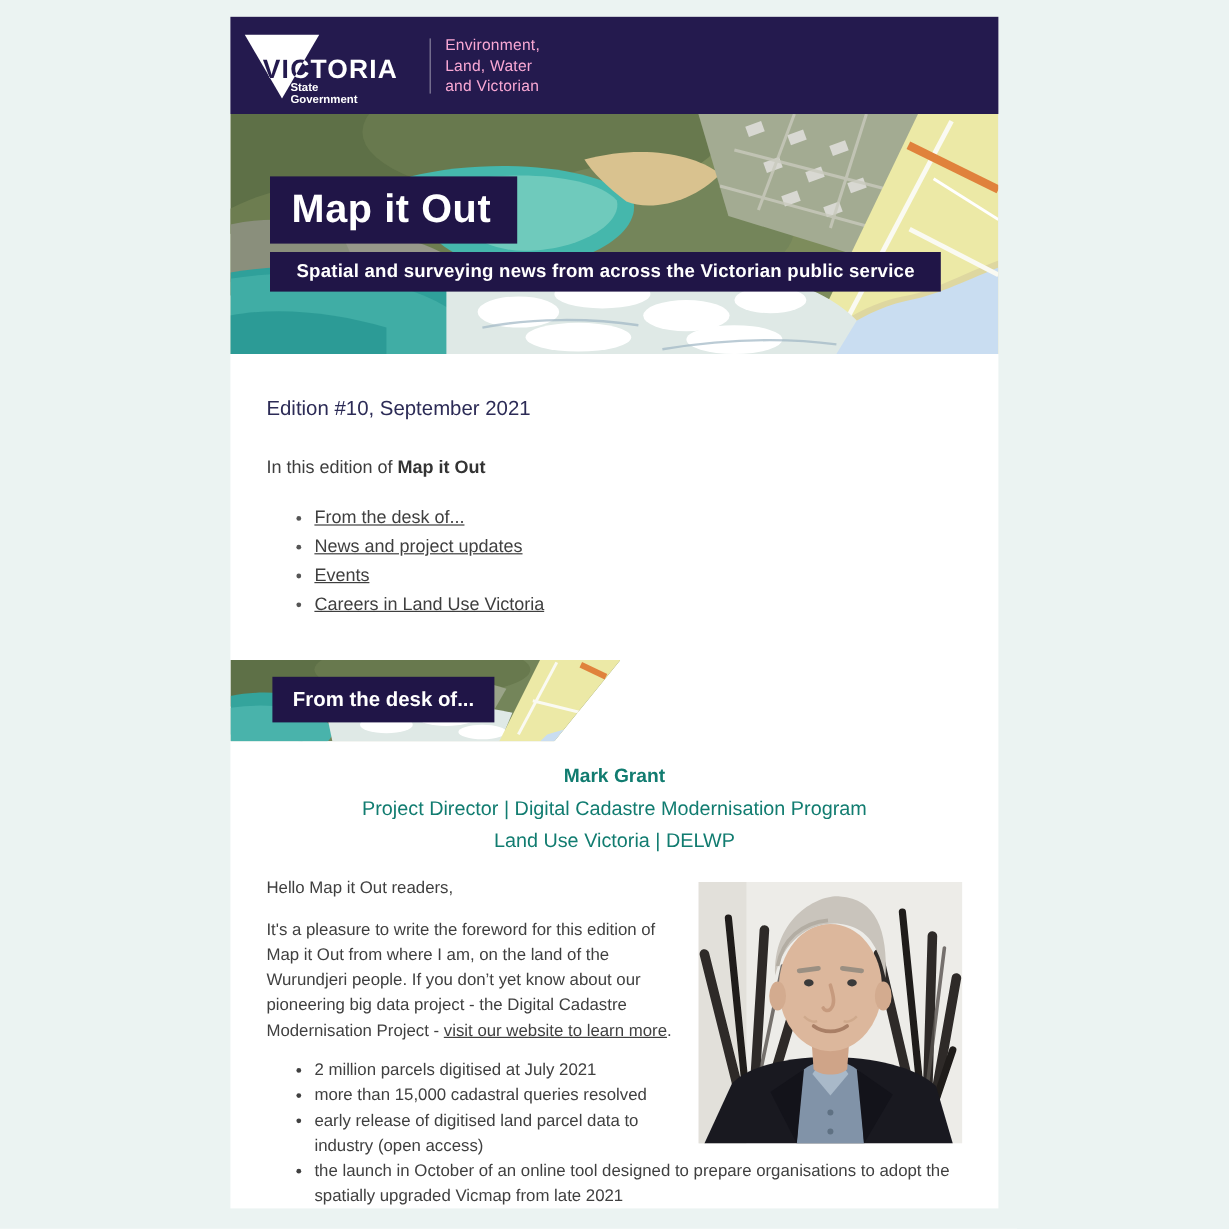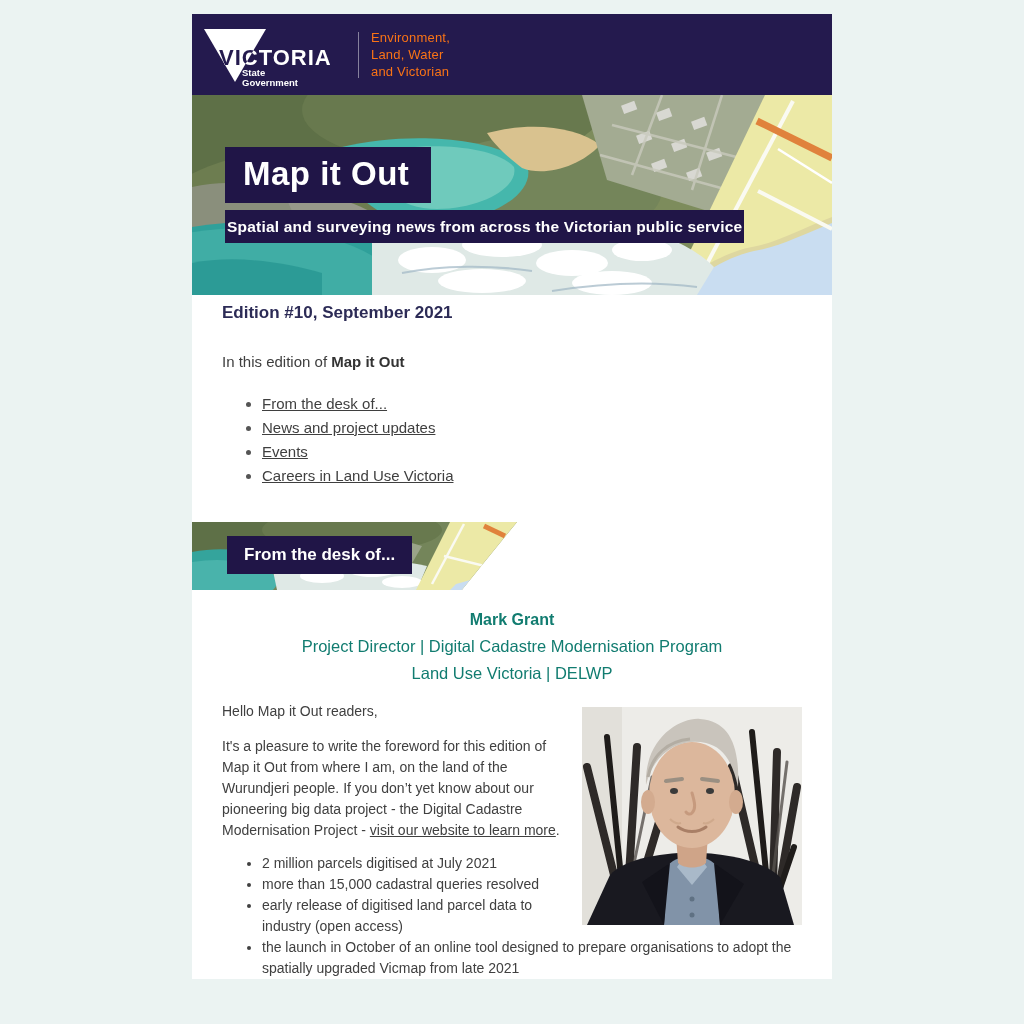--- a/index.html
+++ b/index.html
@@ -29,21 +29,21 @@
     display:flex;
     align-items:center;
     padding-left:6px;
   }
   .brandbar .divider{
     width:1px;height:46px;
     background:rgba(255,255,255,.45);
     margin:0 12px 0 8px;
   }
   .dept{
-    color:#f97316;
+    color:#f9a8d4;
     font-size:13px;
     line-height:17px;
     font-weight:400;
     letter-spacing:.2px;
   }
   
   .hero{
     position:relative;
     height:200px;
     overflow:hidden;
@@ -61,30 +61,30 @@
   }
   .hero-subtitle{
     position:absolute;
     left:33px;top:115px;
     background:#201547;
     color:#ffffff;
     font-size:15.5px;
     font-weight:bold;
     height:33px;
     line-height:33px;
-    padding:0 2px;
+    padding:0 22px;
     white-space:nowrap;
     letter-spacing:.2px;
   }
   
   .content{padding:0 30px;}
   .edition-heading{
-    margin-top:8px;
+    margin-top:36px;
     font-size:17px;
-    font-weight:bold;
+    font-weight:normal;
     color:var(--heading-navy);
   }
   .intro{
     margin-top:30px;
     font-size:15px;
     color:#3e3e3e;
   }
   .intro b{color:#333333;}
   ul.toc{
     margin:22px 0 0 40px;

